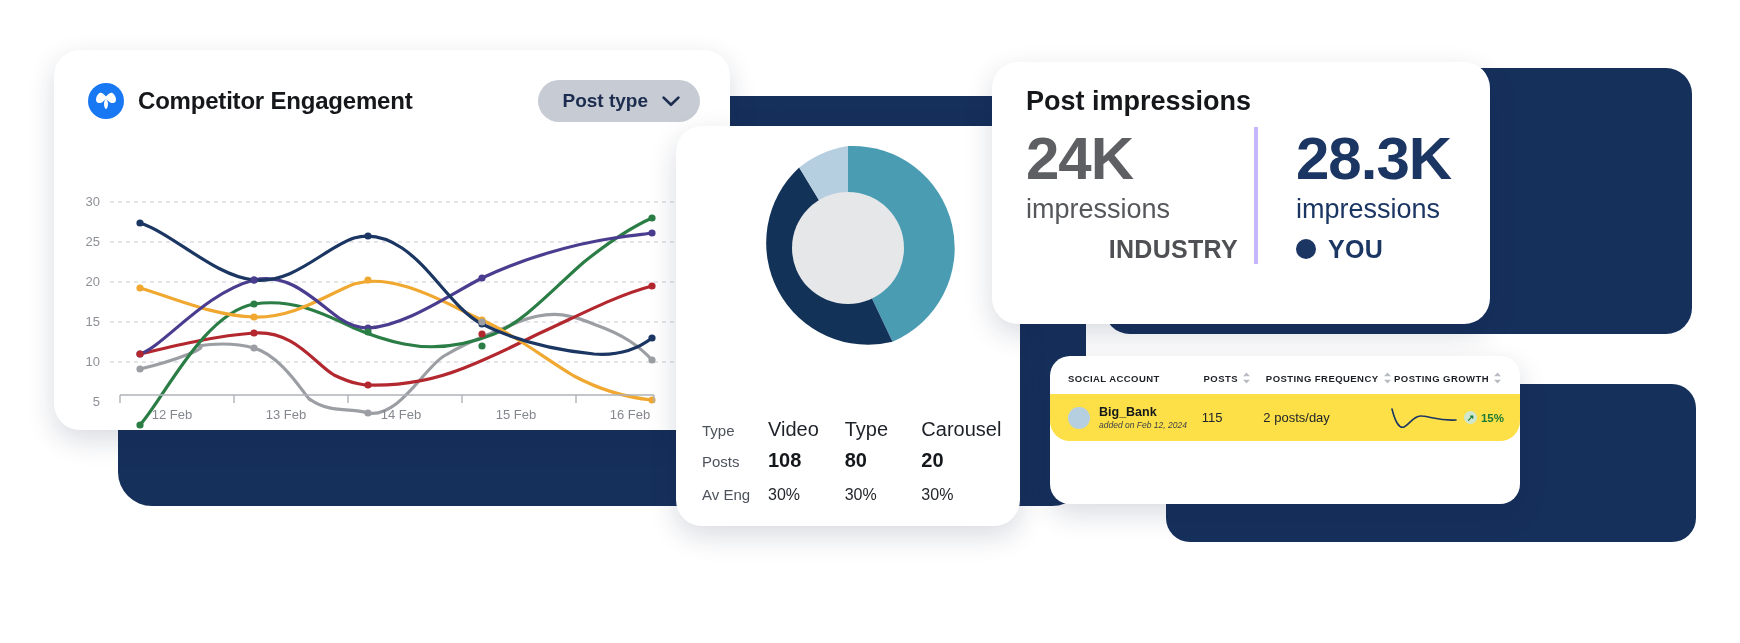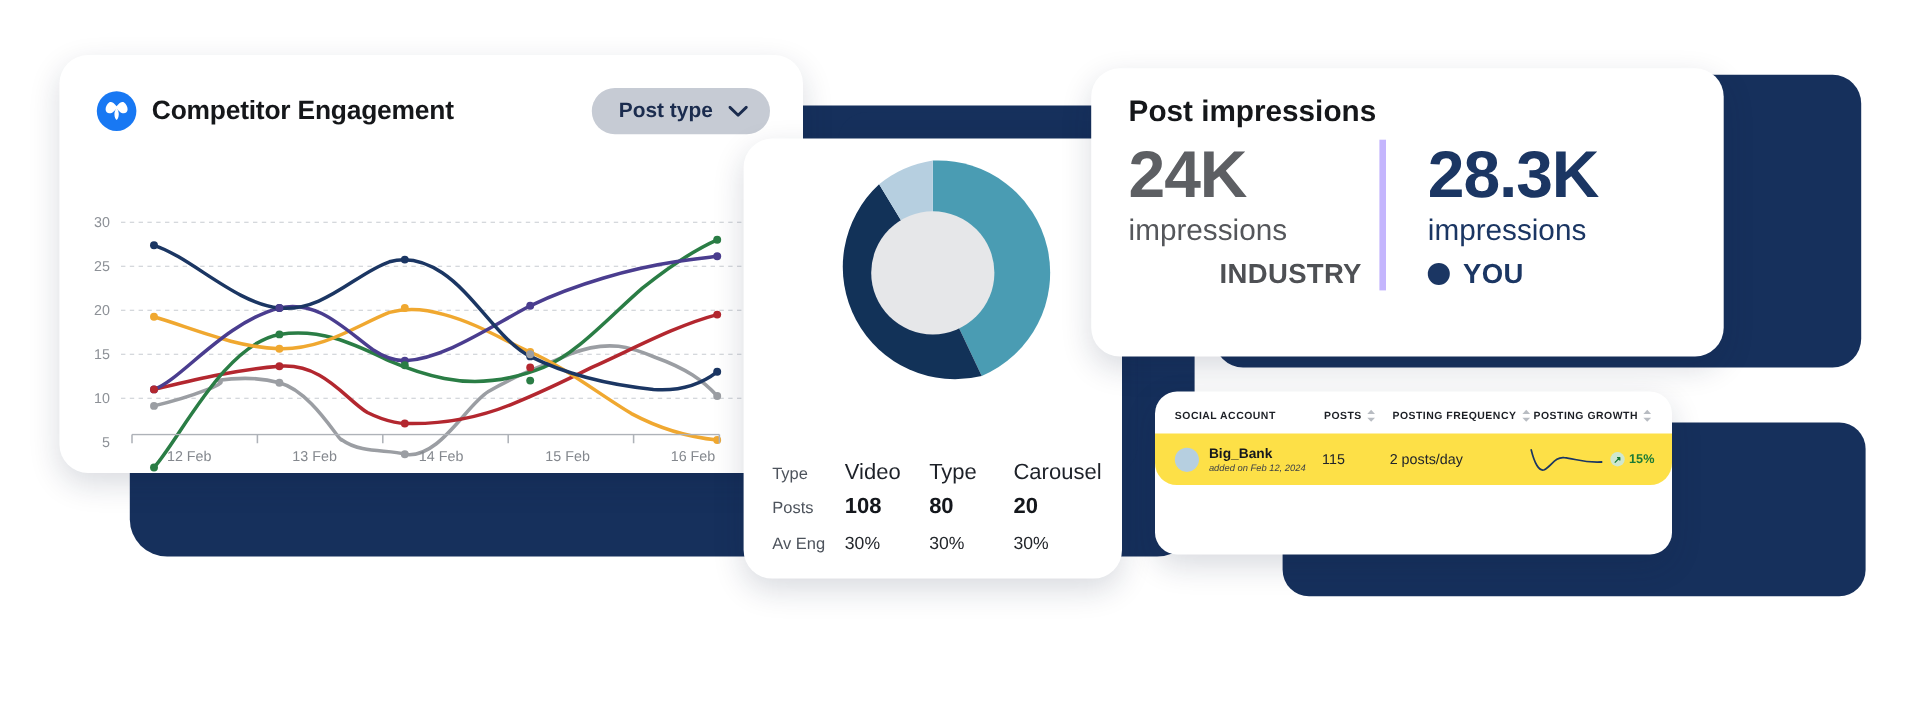--- a/index.html
+++ b/index.html
@@ -73,25 +73,25 @@
   .pt-cell { flex: 1 1 0; min-width: 0; padding-right: 6px; }
   .pt-row.head .pt-cell { font-size: 20px; color: #1d2128; padding-bottom: 8px; }
   .pt-row.posts { margin-bottom: 2px; }
   .pt-row.posts .pt-cell { font-size: 20px; font-weight: 700; color: #14171c; }
   .pt-bars { display: flex; margin: 5px 0 9px 66px; }
   .pt-bar-slot { flex: 1 1 0; padding-right: 14px; }
   .pt-bar { height: 6px; border-radius: 3px; }
   .pt-row.eng .pt-cell { font-size: 16px; color: #23262b; }
 
   
-  #card-impressions { left: 992px; top: 62px; width: 575px; height: 262px; }
+  #card-impressions { left: 992px; top: 62px; width: 498px; height: 262px; }
   .pi-title { padding: 24px 0 0 34px; font-size: 27px; font-weight: 700; color: #15171a; }
   .pi-body { display: flex; padding: 10px 0 0 34px; }
   .pi-col { width: 218px; }
-  .pi-col.right { padding-left: 38px; border-left: 6px solid #c4b5fd; margin-left: 10px; }
+  .pi-col.right { padding-left: 38px; border-left: 4px solid #c4b5fd; margin-left: 10px; }
   .pi-big { font-size: 60px; font-weight: 700; line-height: 1.06; letter-spacing: -1px; }
   .pi-big.grey { color: #5d5f63; }
   .pi-big.navy { color: #1b3663; }
   .pi-sub { font-size: 27px; line-height: 1.2; margin-top: 2px; }
   .pi-sub.grey { color: #55575b; }
   .pi-sub.navy { color: #1b3663; }
   .pi-tag {
     margin-top: 10px; font-size: 25px; font-weight: 700; letter-spacing: 0.3px;
     display: flex; align-items: center;
   }

